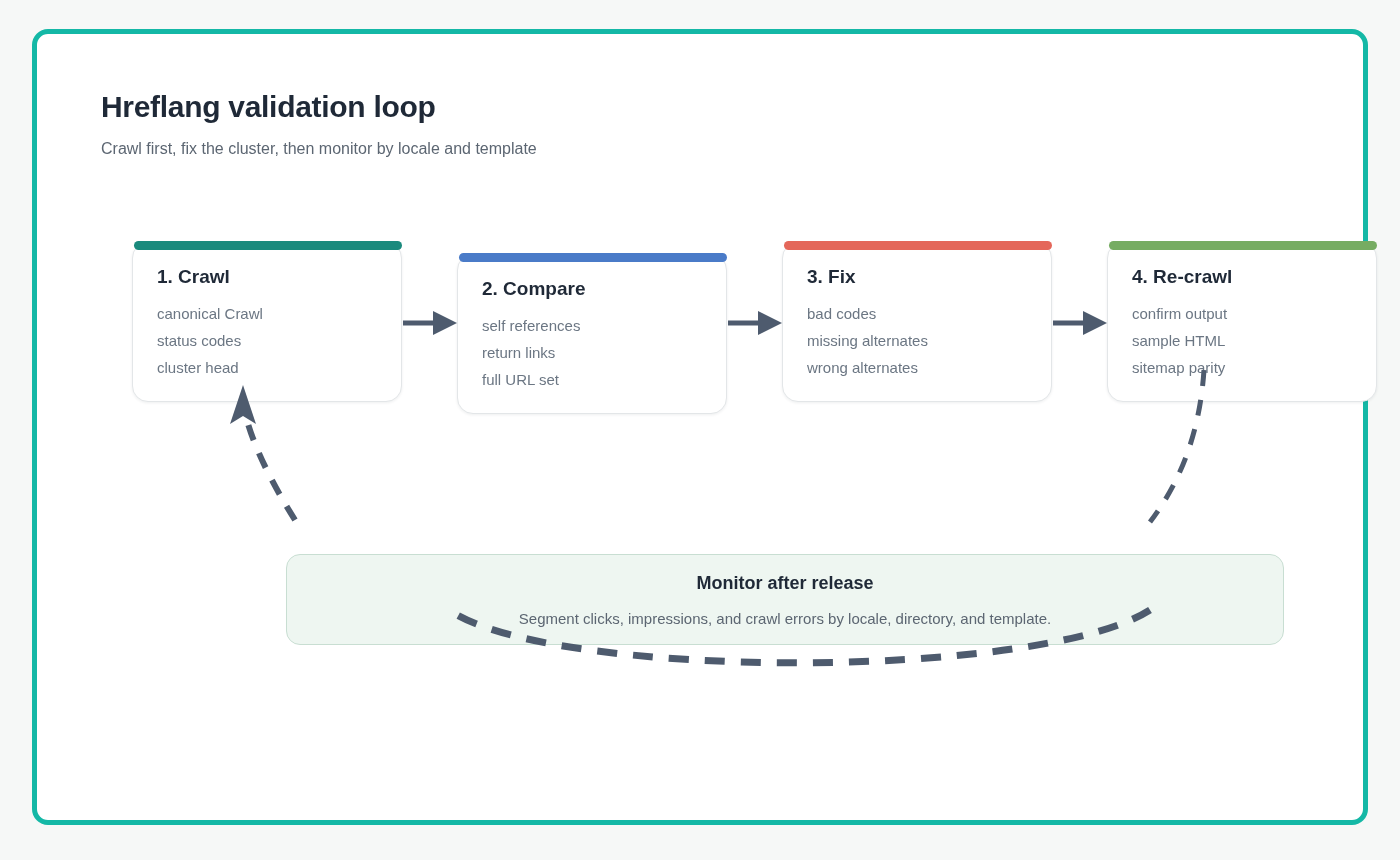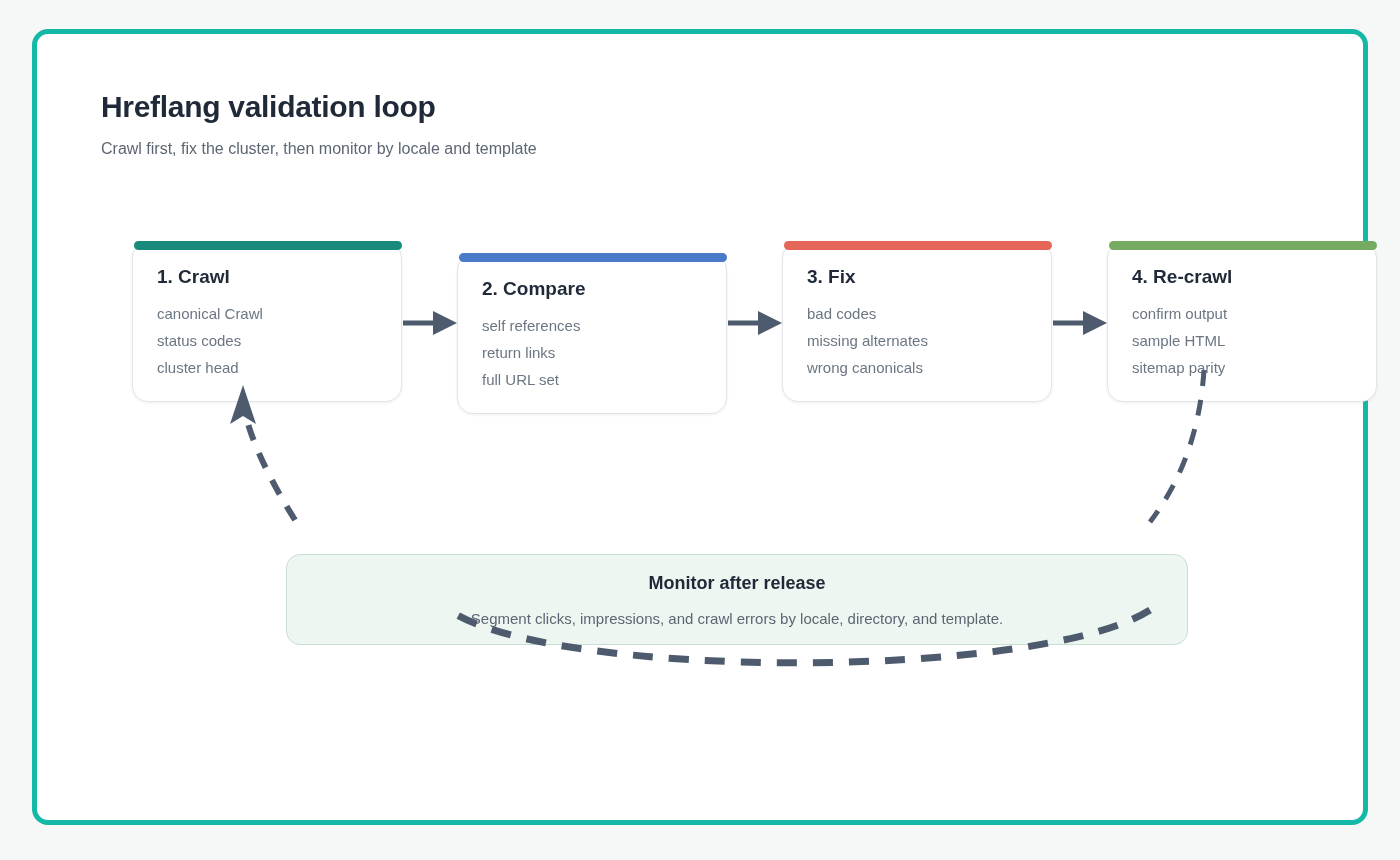--- a/index.html
+++ b/index.html
@@ -105,21 +105,21 @@
   }
   #connector-0 { left: 366px; }
   #connector-1 { left: 691px; }
   #connector-2 { left: 1016px; }
 
   
   #monitor-banner {
     position: absolute;
     left: 249px;
     top: 520px;
-    width: 902px;
+    width: 998px;
     height: 91px;
     background: #eef6f1;
     border: 1px solid #c8ded2;
     border-radius: 14px;
     box-sizing: border-box;
   }
   #monitor-title {
     position: absolute;
     left: 0;
     right: 0;
@@ -176,21 +176,21 @@
       <li>full URL set</li>
     </ul>
   </div>
 
   <div class="card" id="card-2">
     <div class="card-accent" style="background: rgb(228, 103, 90);"></div>
     <div class="card-title">3. Fix</div>
     <ul class="card-list">
       <li>bad codes</li>
       <li>missing alternates</li>
-      <li>wrong canonicals</li>
+      <li>wrong alternates</li>
     </ul>
   </div>
 
   <div class="card" id="card-3">
     <div class="card-accent" style="background: rgb(118, 172, 98);"></div>
     <div class="card-title">4. Re-crawl</div>
     <ul class="card-list">
       <li>confirm output</li>
       <li>sample HTML</li>
       <li>sitemap parity</li>

